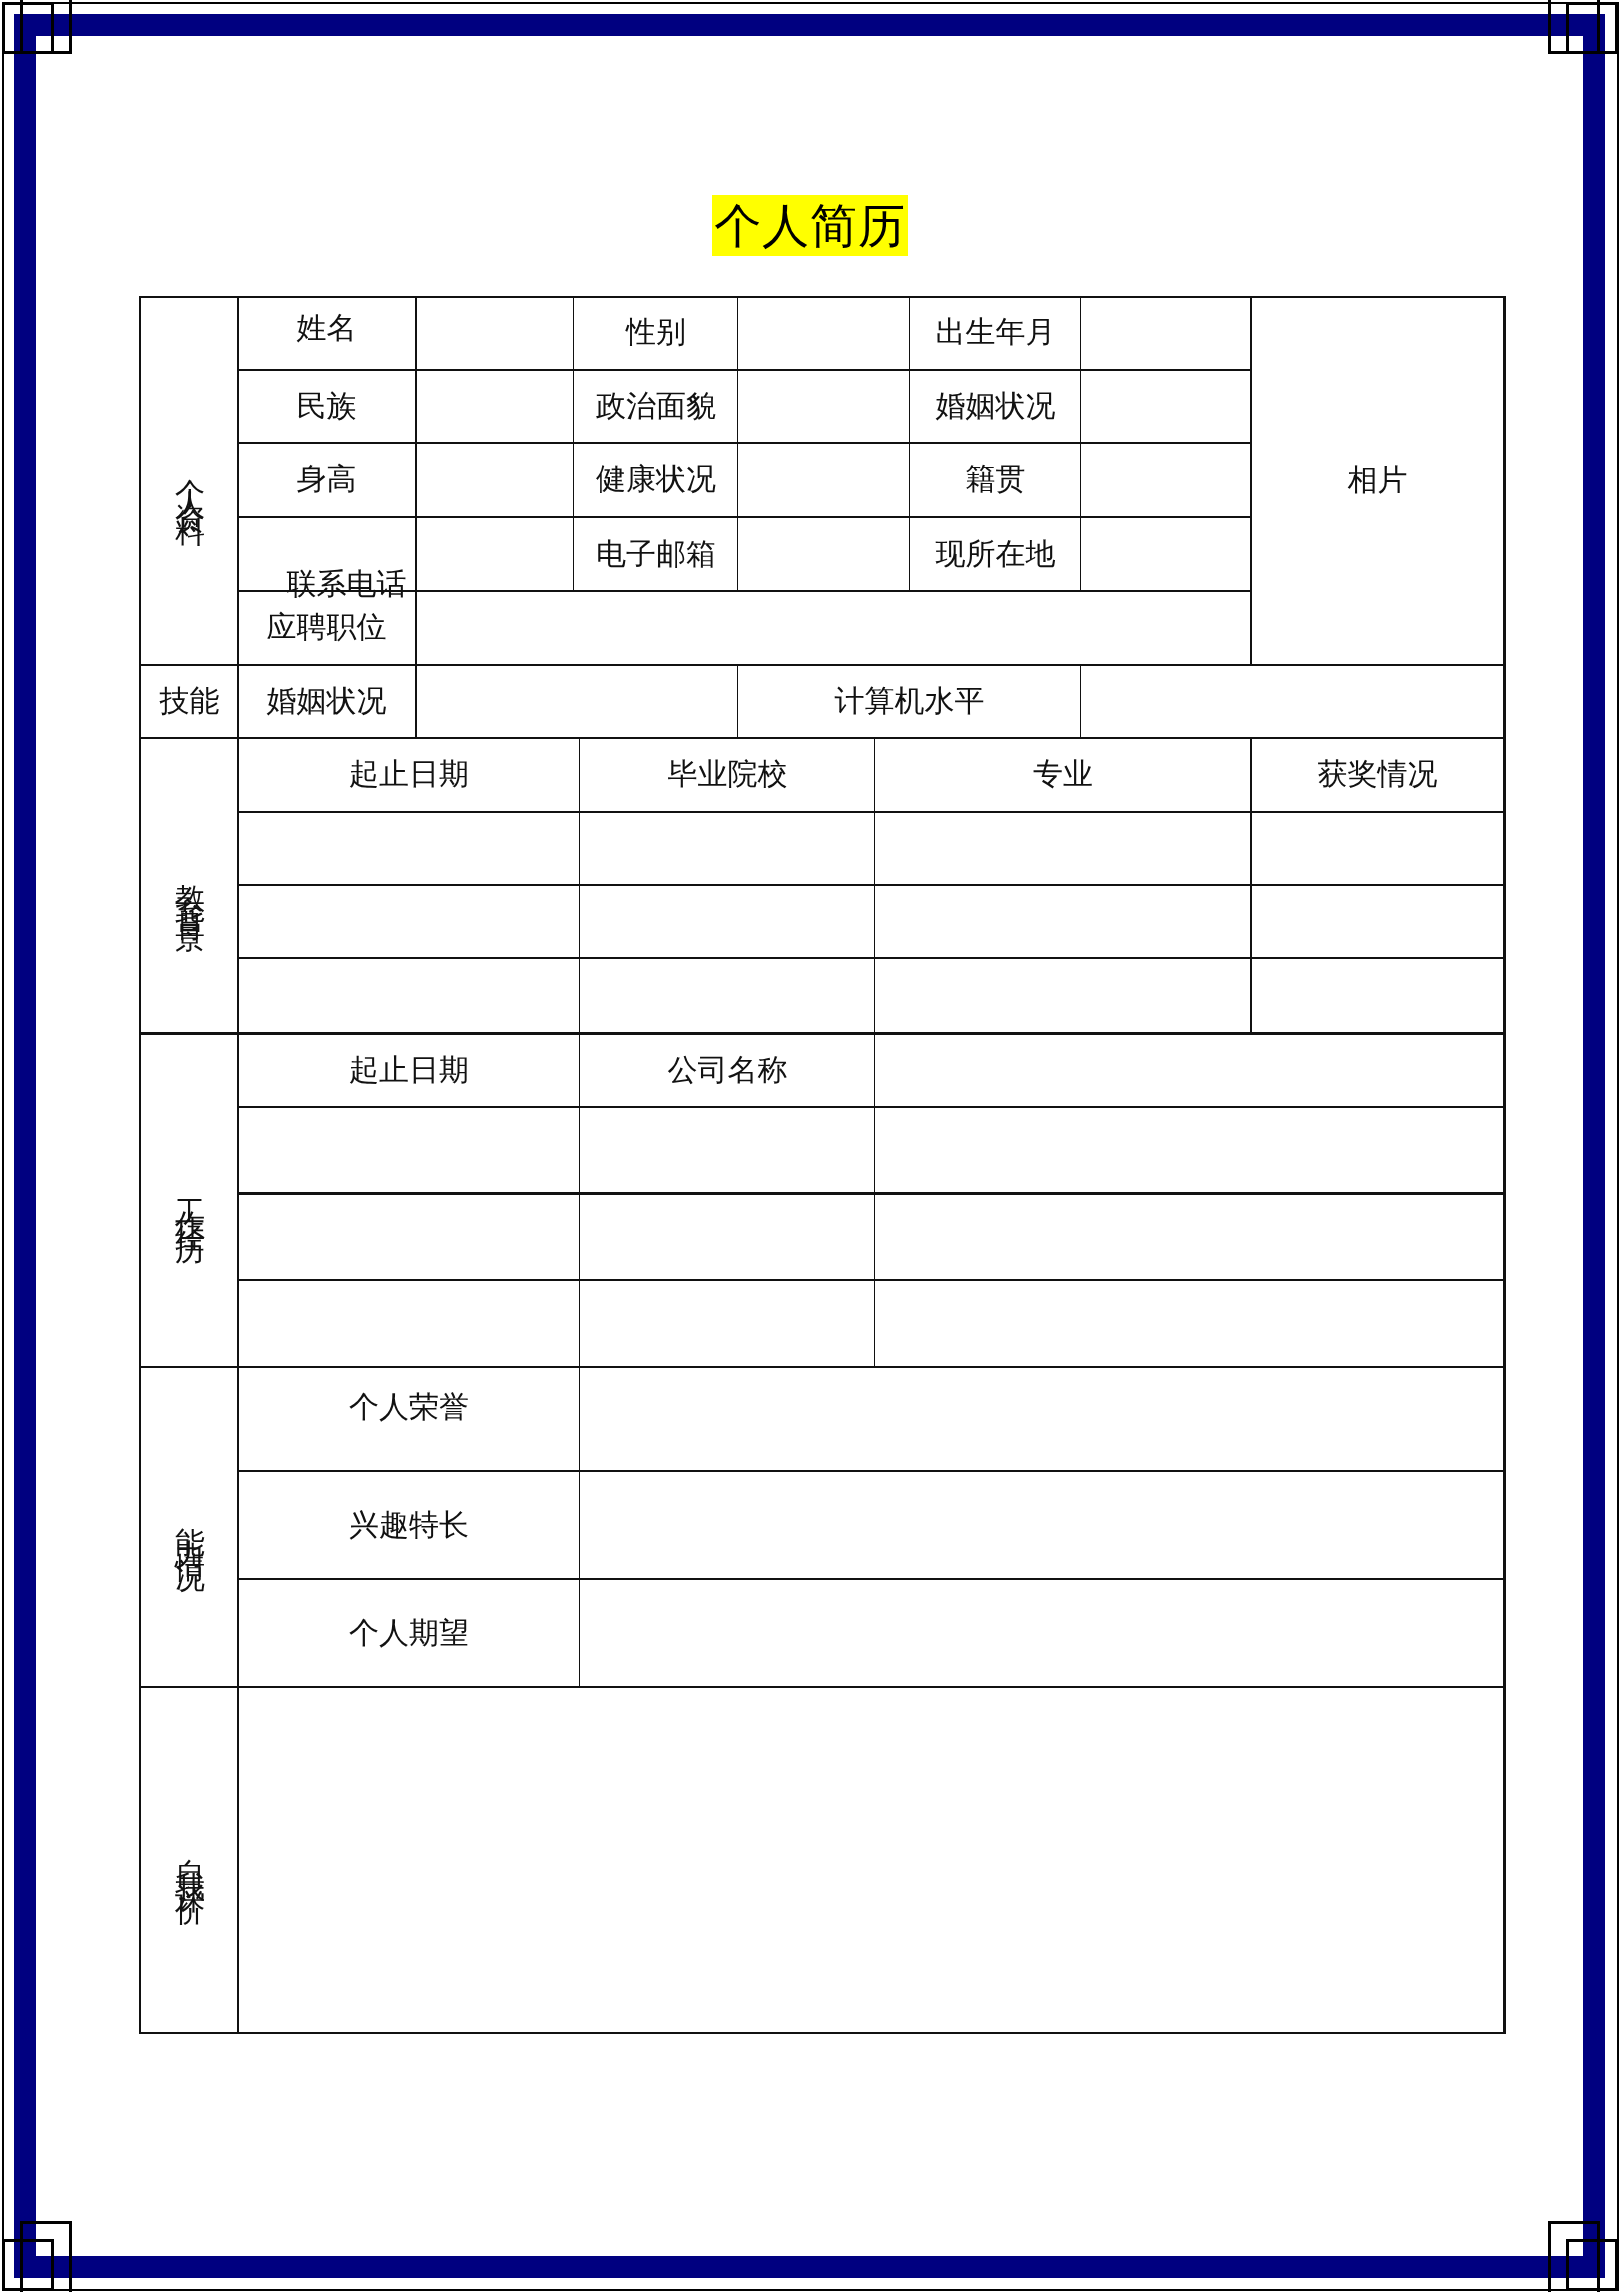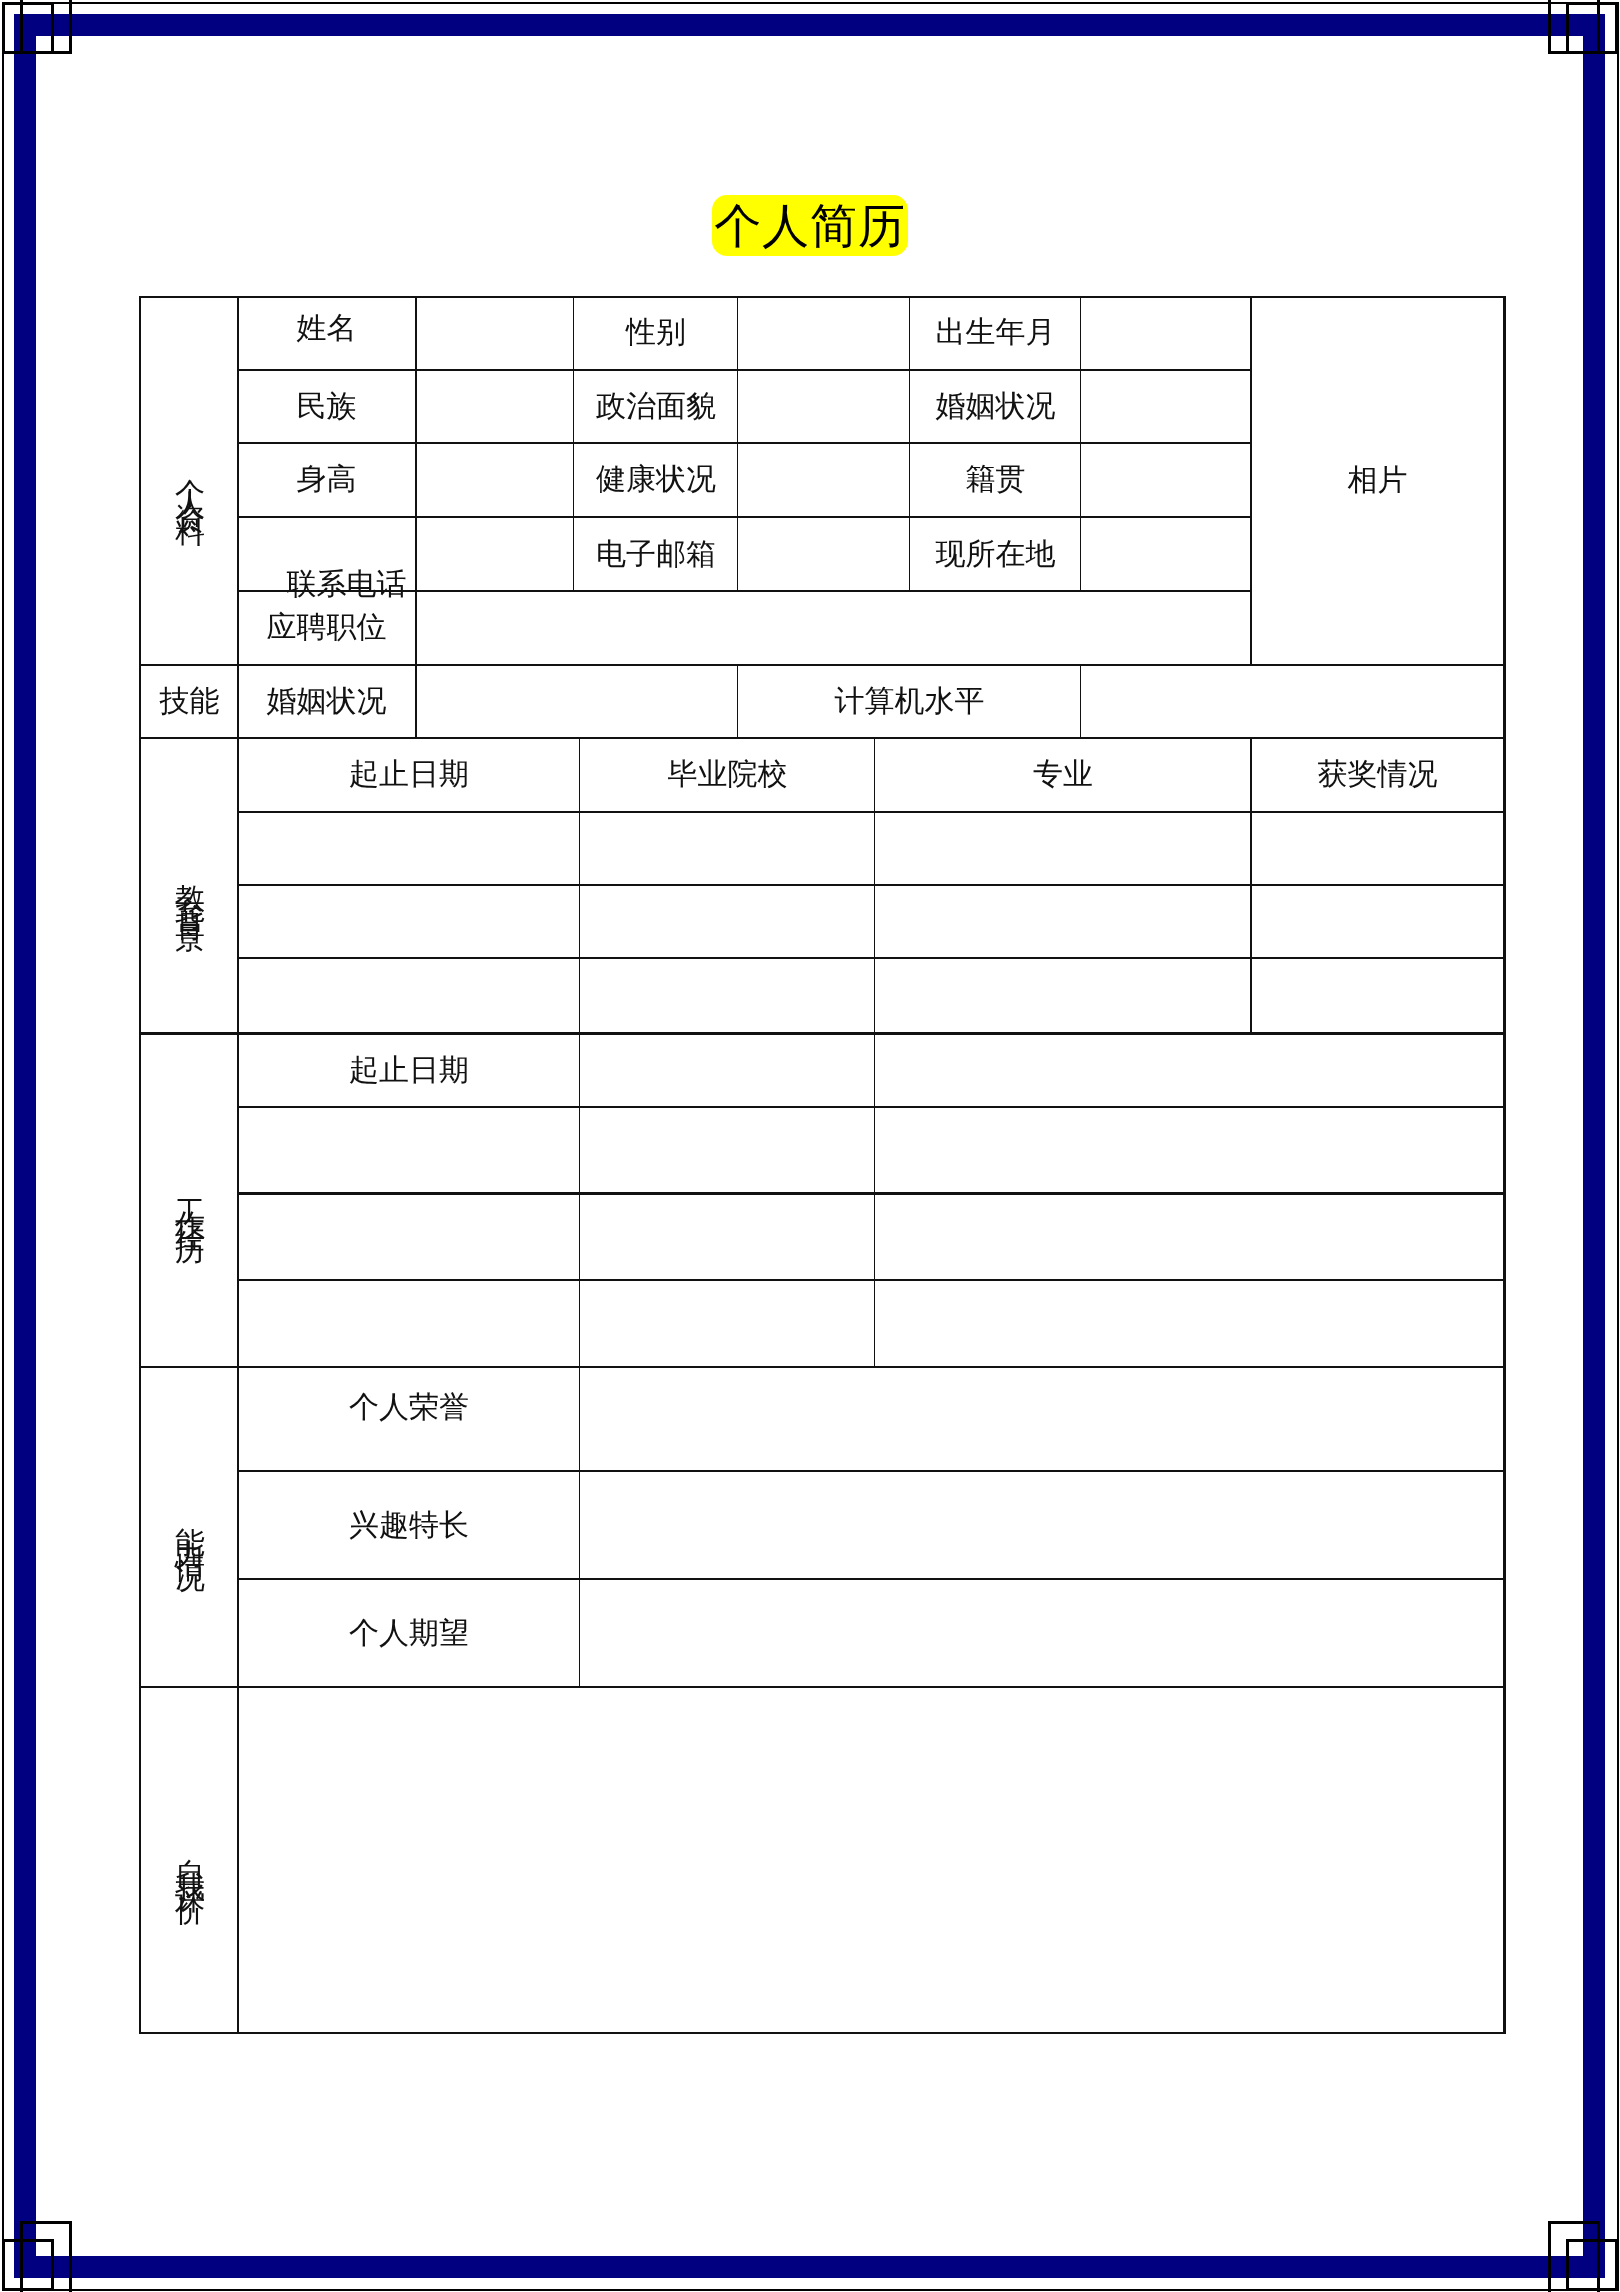--- a/index.html
+++ b/index.html
@@ -14,21 +14,21 @@
     box-sizing: border-box; border: 22.4px solid #000080;
   }
   .frame-line {
     position: absolute; box-sizing: border-box; border: 3.6px solid #000;
   }
   .corner-box { position: absolute; box-sizing: border-box; border: 3.6px solid #000; background: transparent; }
 
   .title-wrap { position: absolute; left: 0; right: 0; top: 195px; text-align: center; }
   .title {
     display: inline-block; background: #ffff00; padding: 1.8px 1.8px;
-    font-size: 47px; line-height: 57px; letter-spacing: 0.9px; color: #000; border-radius: 15px;
+    font-size: 47px; line-height: 57px; letter-spacing: 0.9px; color: #000;
   }
 
   .grid { position: absolute; left: 0; top: 0; width: 1620px; height: 2293px; }
   .cell {
     position: absolute; box-sizing: border-box;
     display: flex; align-items: center; justify-content: center;
     font-size: 30px; color: #111; text-align: center;
   }
   .hline, .vline { position: absolute; background: #111; }
   .vtext { writing-mode: vertical-rl; text-orientation: upright; letter-spacing: 12.5px; font-size: 30px; }
@@ -112,20 +112,21 @@
   <div class="cell" style="left:875px;top:885px;width:376px;height:73px;"></div>
   <div class="cell" style="left:1251px;top:885px;width:253px;height:73px;"></div>
 
   <div class="cell" style="left:238px;top:958px;width:342px;height:74px;"></div>
   <div class="cell" style="left:580px;top:958px;width:295px;height:74px;"></div>
   <div class="cell" style="left:875px;top:958px;width:376px;height:74px;"></div>
   <div class="cell" style="left:1251px;top:958px;width:253px;height:74px;"></div>
 
   <div class="cell vtext" style="left:140px;top:1033px;width:99px;height:334px;">工作经历</div>
   <div class="cell" style="left:238px;top:1033px;width:342px;height:74px;">起止日期</div>
+  <div class="cell" style="left:580px;top:1033px;width:295px;height:74px;">公司名称</div>
 
   <div class="cell" style="left:238px;top:1107px;width:342px;height:86px;"></div>
   <div class="cell" style="left:580px;top:1107px;width:295px;height:86px;"></div>
   <div class="cell" style="left:875px;top:1107px;width:629px;height:86px;"></div>
 
   <div class="cell" style="left:238px;top:1193px;width:342px;height:87px;"></div>
   <div class="cell" style="left:580px;top:1193px;width:295px;height:87px;"></div>
   <div class="cell" style="left:875px;top:1193px;width:629px;height:87px;"></div>
 
   <div class="cell" style="left:238px;top:1280px;width:342px;height:87px;"></div>

